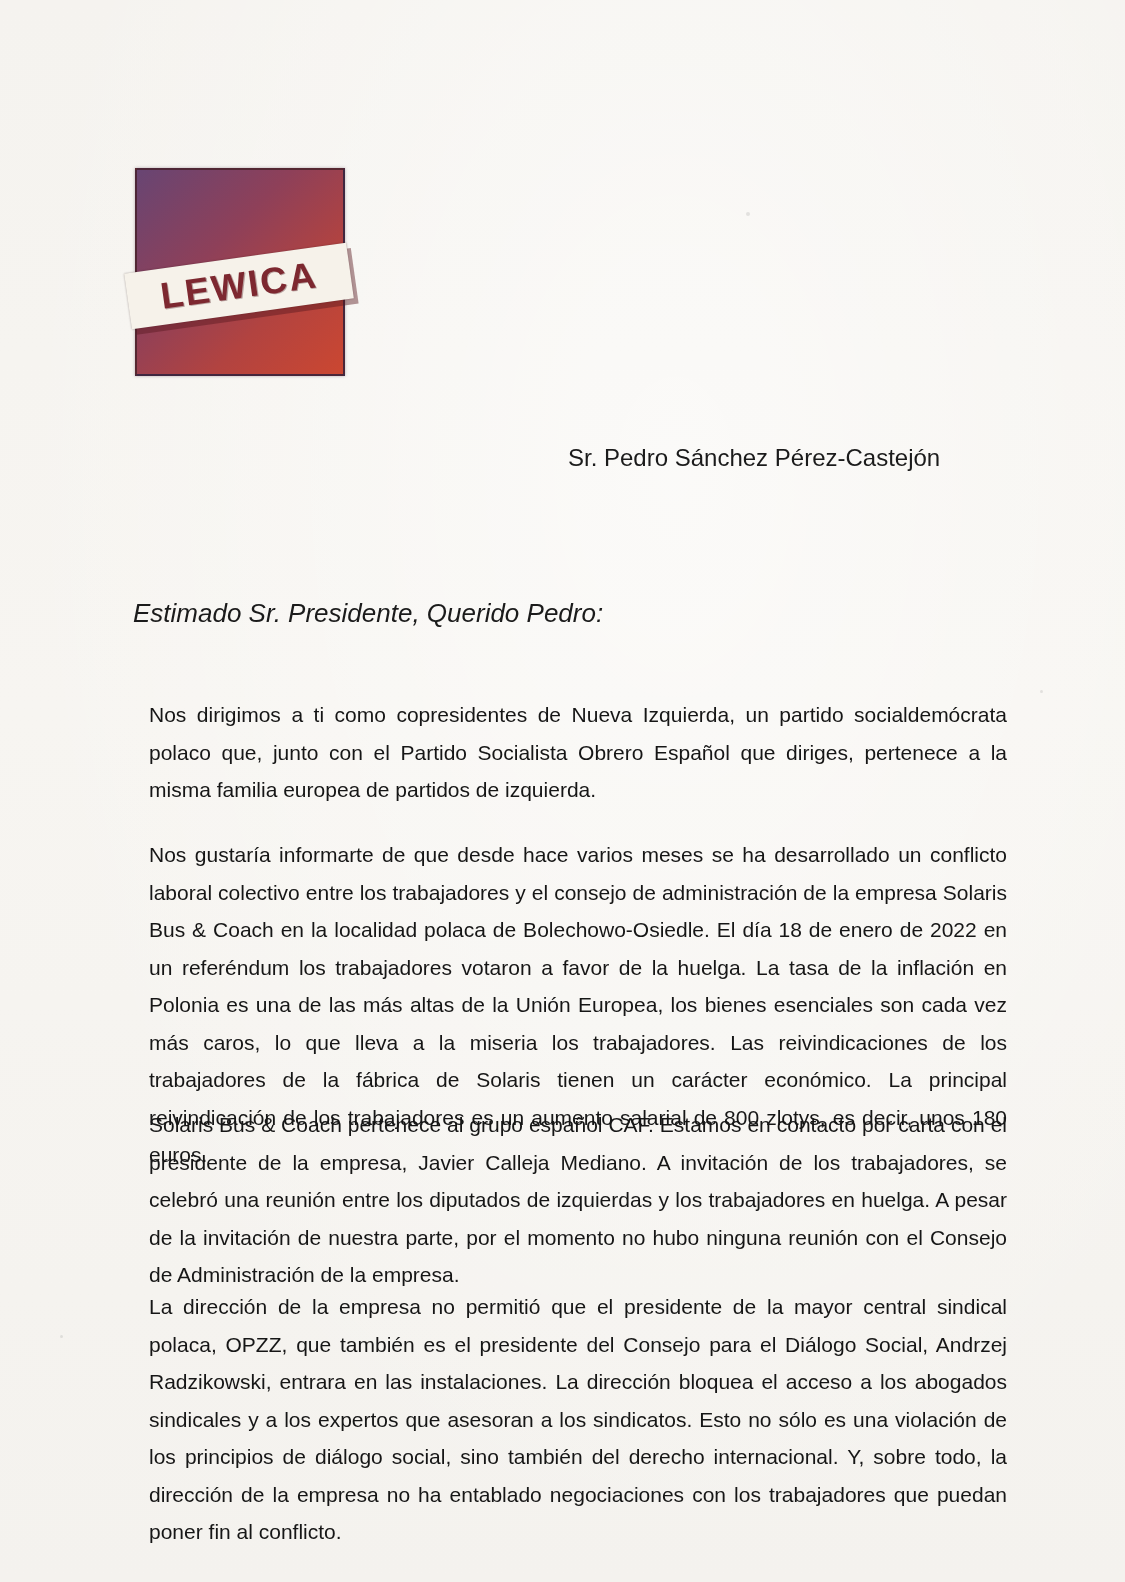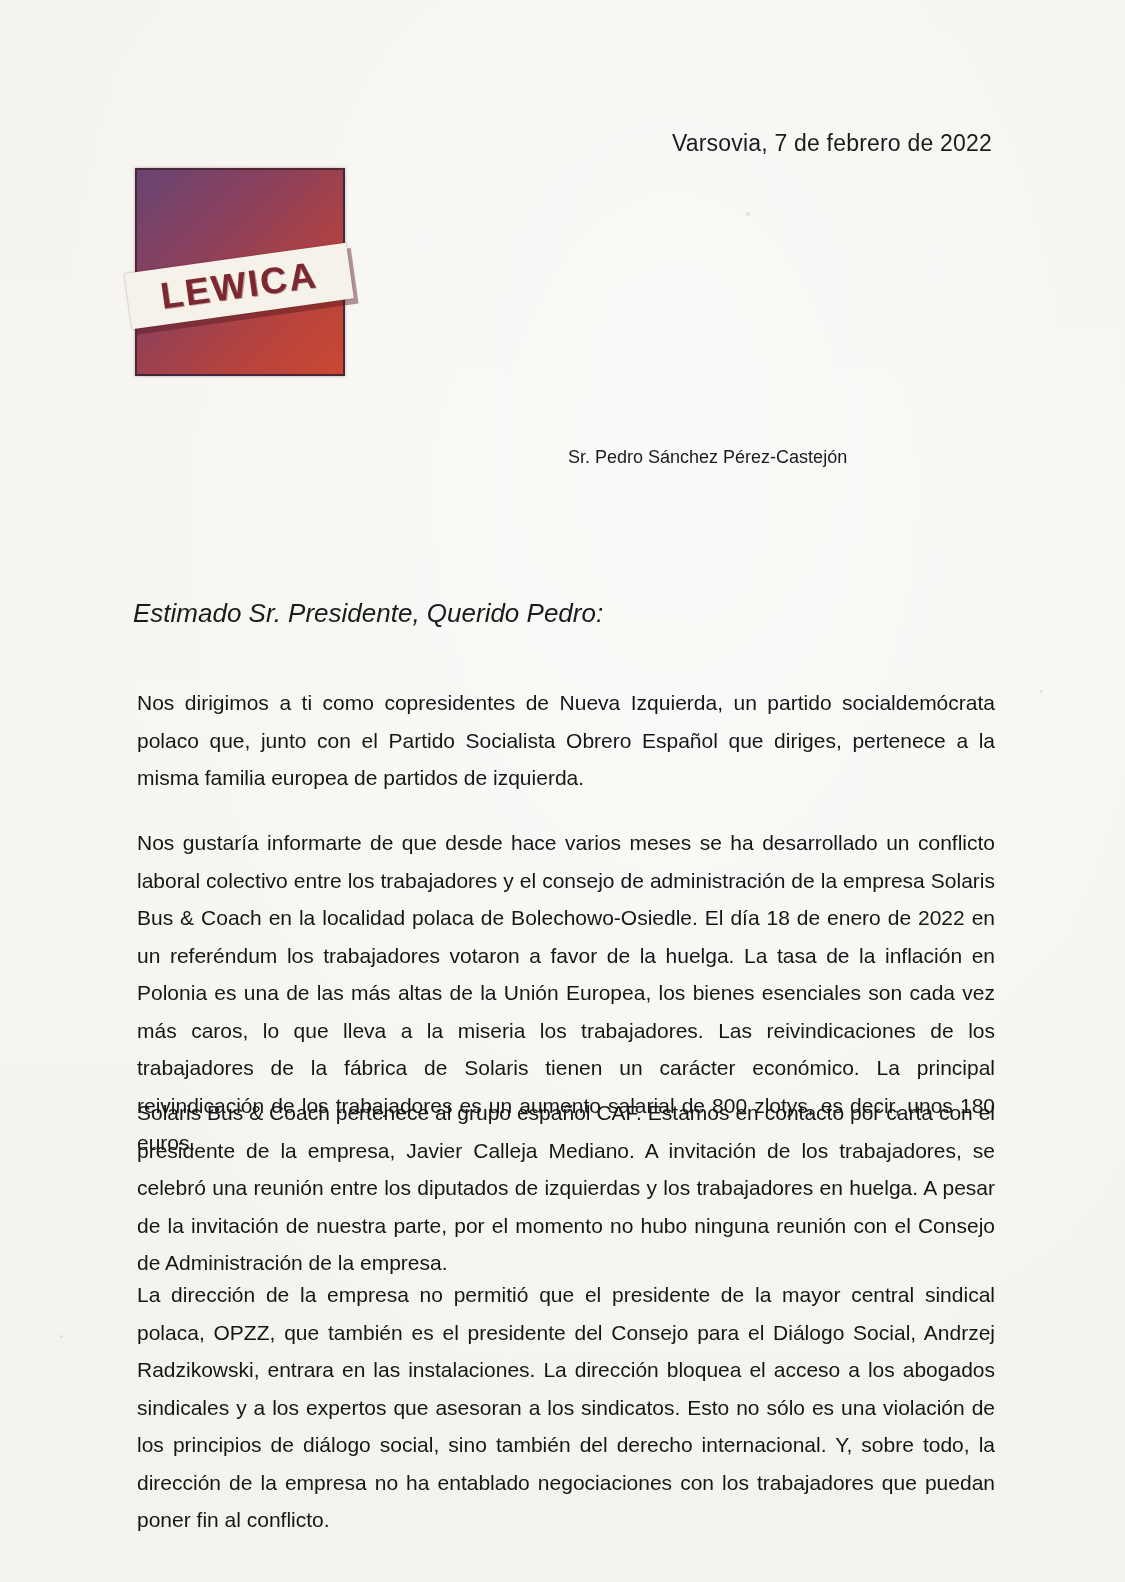--- a/index.html
+++ b/index.html
@@ -63,21 +63,21 @@
     letter-spacing: 2px;
     color: #7d2830;
     text-shadow: 1px 1px 0 rgba(70, 15, 20, 0.35);
   }
 
   
   .recipient {
     position: absolute;
     left: 568px;
     top: 436px;
-    font-size: 18px;
+    font-size: 24px;
     line-height: 43px;
     white-space: nowrap;
   }
 
   
   .salutation {
     position: absolute;
     left: 133px;
     top: 598px;
     font-size: 26px;
@@ -89,21 +89,21 @@
   .body-text {
     position: absolute;
     left: 133px;
     width: 858px;
     top: 0;
   }
   .para {
     position: absolute;
     left: 0;
     width: 858px;
-    margin: 4px;
+    margin: 16px;
     font-size: 21px;
     line-height: 37.5px;
     text-align: justify;
     color: #161616;
   }
   .para-1 { top: 680px; }
   .para-2 { top: 820px; }
   .para-3 { top: 1090px; }
   .para-4 { top: 1272px; }
 
@@ -115,21 +115,20 @@
   }
   .speck.s1 { width: 4px; height: 4px; left: 746px; top: 212px; }
   .speck.s2 { width: 3px; height: 3px; left: 1040px; top: 690px; }
   .speck.s3 { width: 3px; height: 3px; left: 60px; top: 1335px; }
 </style>
 </head>
 <body>
 
 <div class="page">
 
-  <div class="dateline">Varsovia, 7 de febrero de 2022</div>
 
   <div class="logo">
     <div class="logo-banner">
       <span class="logo-banner-text">LEWICA</span>
     </div>
   </div>
 
   <div class="recipient">
     <div>Sr. Pedro Sánchez Pérez-Castejón</div>
   </div>

